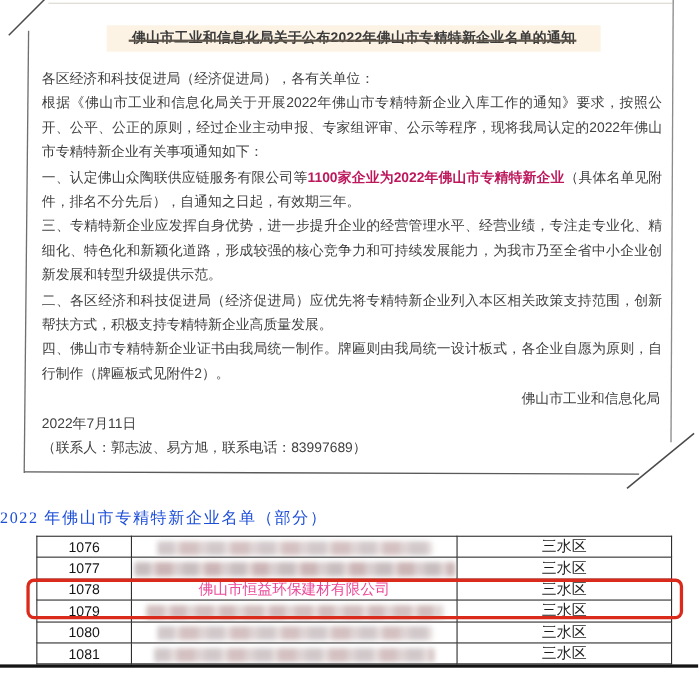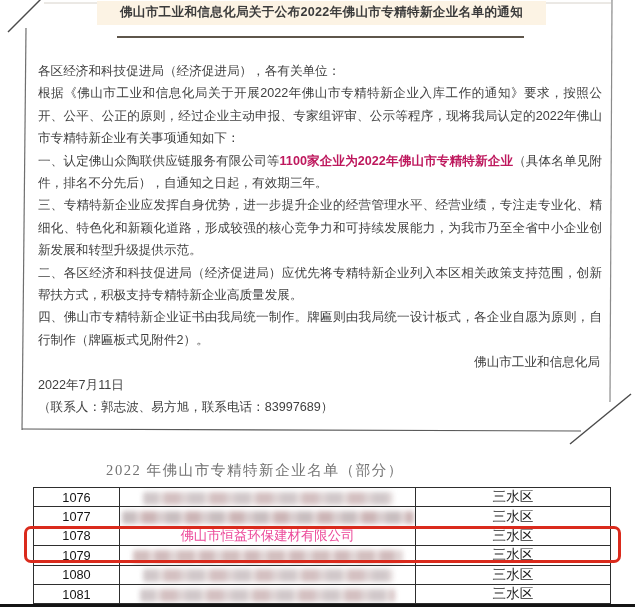--- a/index.html
+++ b/index.html
@@ -4,21 +4,21 @@
 <style>
   html,body{margin:0;padding:0;background:#ffffff;}
   .screen{
     position:relative;width:635px;height:612px;background:#ffffff;overflow:hidden;
     font-family:"Liberation Sans",sans-serif;
   }
   .border-svg{position:absolute;left:0;top:0;width:635px;height:612px;pointer-events:none;}
 
   
   .title-strip{
-    position:absolute;left:97px;top:1px;width:449px;height:24px;
+    position:absolute;left:97px;top:23px;width:449px;height:24px;
     background:#fcf3e4;text-align:center;
   }
   .title-strip .t{
     display:block;padding-top:3px;font-size:12.6px;font-weight:bold;color:#3b3b3b;
     letter-spacing:0.3px;white-space:nowrap;
   }
   .title-underline{
     position:absolute;left:117px;top:36px;width:407px;height:2px;background:#5e564b;
   }
 
@@ -28,22 +28,22 @@
     font-size:12.6px;line-height:22.4px;color:#3f3f3f;text-align:justify;
   }
   .doc-body p{margin:0;}
   .hl-blue{color:#be185d;font-weight:bold;}
   .sig-name{text-align:right;padding-right:2px;}
   .sig-date{text-align:left;padding-right:24px;}
   .contact{margin-top:2px;}
 
   
   .list-title{
-    position:absolute;left:0;top:461px;width:510px;text-align:center;
-    font-family:"Liberation Serif",serif;font-size:14.6px;color:#737373;
+    position:absolute;left:0;top:461px;width:510px;text-align:left;
+    font-family:"Liberation Serif",serif;font-size:14.6px;color:#1d4ed8;
     letter-spacing:1.5px;white-space:nowrap;
   }
   table.ent{
     position:absolute;left:33px;top:487px;border-collapse:collapse;table-layout:fixed;
   }
   table.ent td{
     border:1.4px solid #2e2e2e;height:18.4px;padding:0;text-align:center;
     vertical-align:middle;overflow:hidden;
   }
   td.col-no{width:85px;font-size:12.8px;color:#151515;font-family:"Liberation Sans",sans-serif;}

